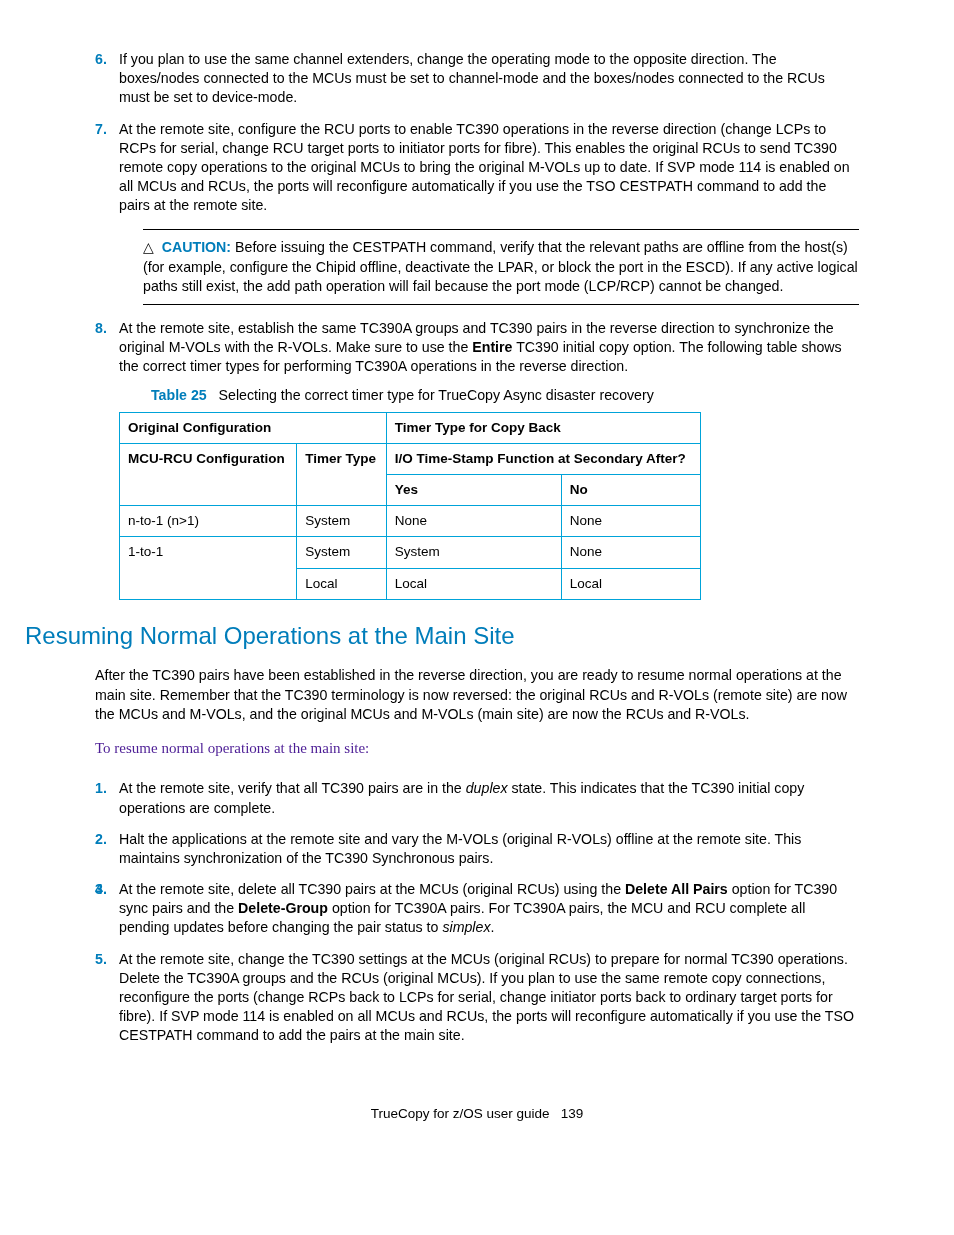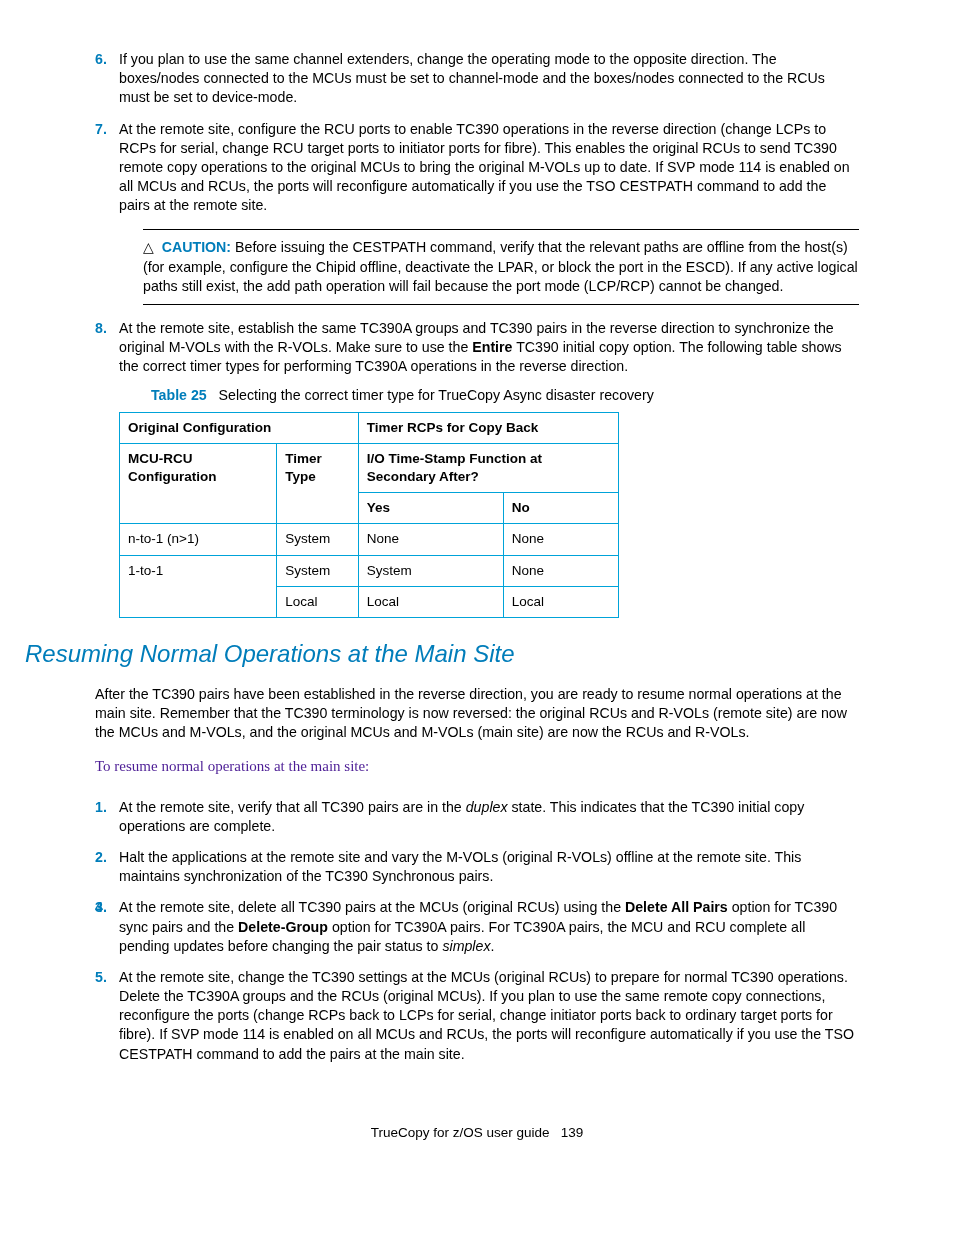--- a/index.html
+++ b/index.html
@@ -53,40 +53,39 @@
   .table-caption {
     margin: 10px 0 6px 0;
   }
   .table-caption .tbl-num {
     color: #007dba;
     font-weight: bold;
     margin-left: 32px;
   }
   table.data {
     border-collapse: collapse;
-    width: 500px;
+    width: 582px;
     margin-bottom: 20px;
   }
   table.data th, table.data td {
     border: 1.5px solid #00a3d9;
     padding: 6px 8px;
     text-align: left;
     vertical-align: top;
     font-size: 13.5px;
   }
   table.data th {
     font-weight: bold;
   }
   h2.section {
     font-family: Arial, Helvetica, sans-serif;
     font-weight: normal;
     color: #007dba;
     font-size: 24px;
     margin: 18px 0 8px -70px;
-    font-style: italic;
   }
   .subhead {
     color: #4c1d95;
     font-size: 15px;
     margin: 14px 0 21px 0;
     font-family: Liberation Serif, serif;
   }
   .footer {
     text-align: center;
     font-size: 13.5px;
@@ -125,21 +124,21 @@
 
     <div class="table-caption">
       <span class="tbl-num">Table 25</span>&nbsp;&nbsp;
       <span>Selecting the correct timer type for TrueCopy Async disaster recovery</span>
     </div>
 
     <table class="data">
       <tbody>
           <tr>
         <th colspan="2">Original Configuration</th>
-        <th colspan="2">Timer RCPs for Copy Back</th>
+        <th colspan="2">Timer Type for Copy Back</th>
       </tr>
       <tr>
         <th rowspan="2">MCU-RCU Configuration</th>
         <th rowspan="2">Timer Type</th>
         <th colspan="2">I/O Time-Stamp Function at Secondary After?</th>
       </tr>
       <tr>
         <th>Yes</th>
         <th>No</th>
       </tr>

